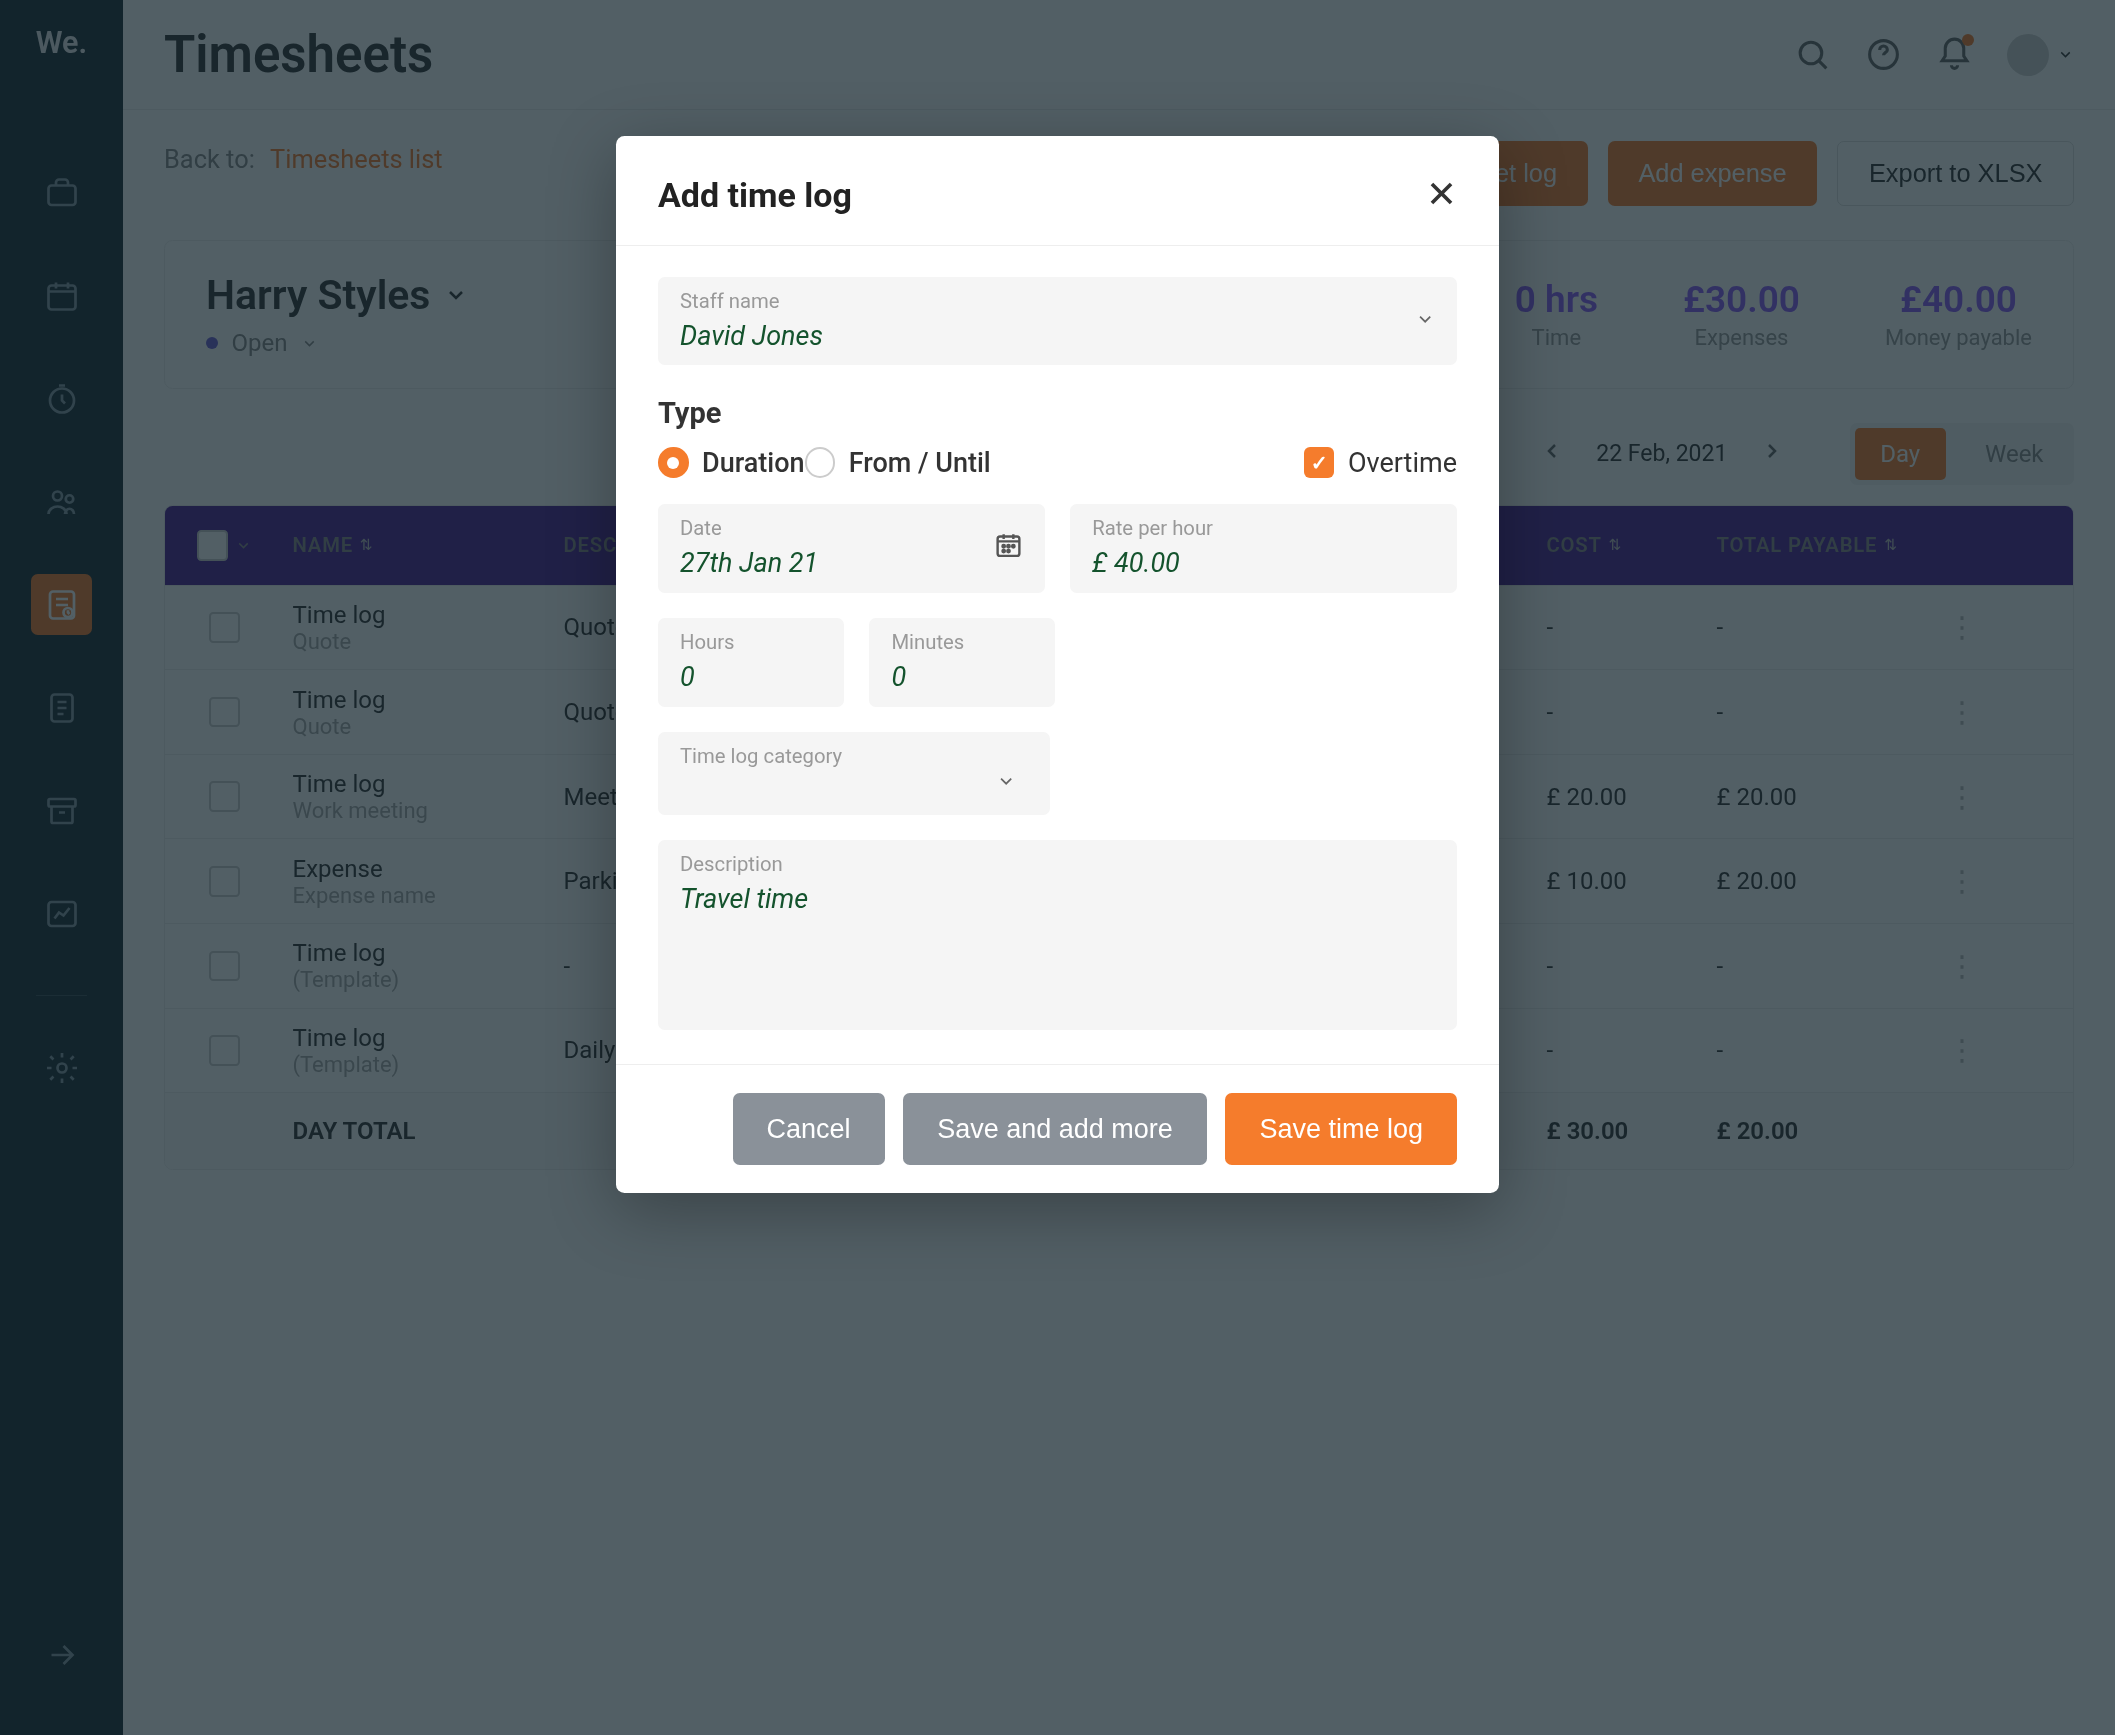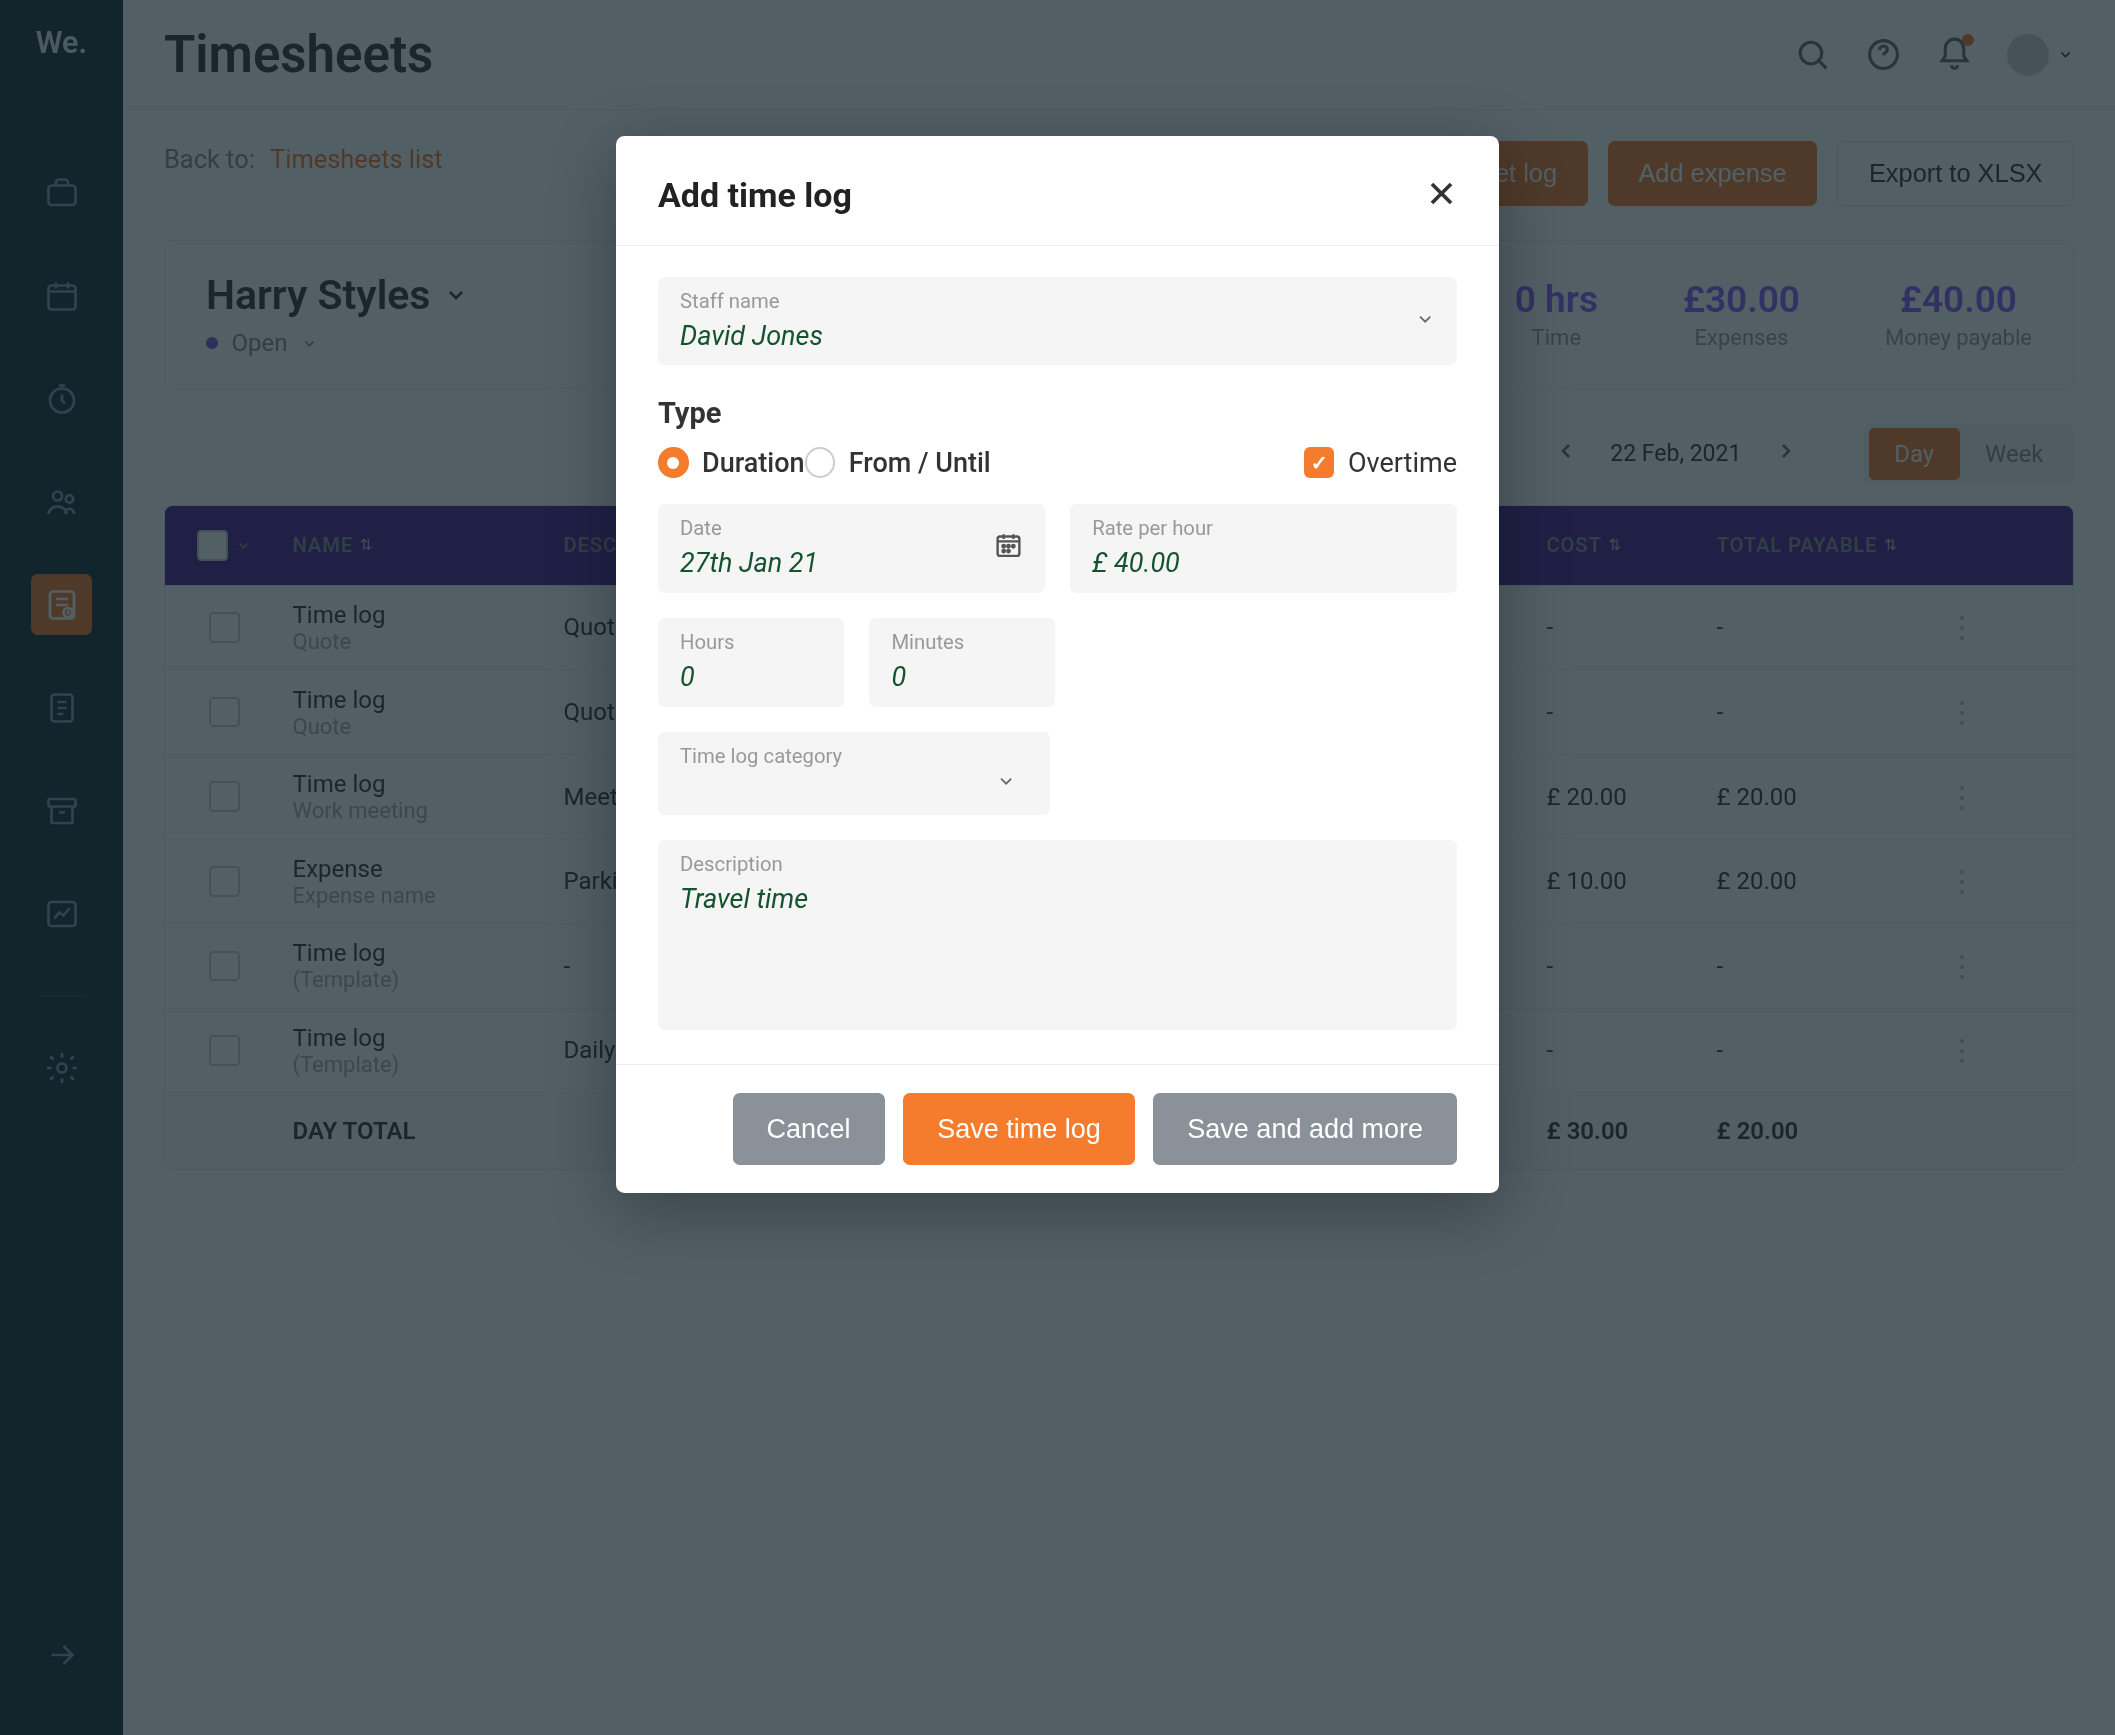--- a/index.html
+++ b/index.html
@@ -91,21 +91,21 @@
 .person-name { font-size: 41px; font-weight: 600; display:flex; align-items:center; gap:13.6px; }
 .status-row { display:flex; align-items:center; gap:13.6px; margin-top:10.2px; color:#888; font-size:24px; }
 .status-dot { width:12px; height:12px; border-radius:50%; background:#6b5dd3; }
 .summary-stats { margin-left:auto; display:flex; gap:85px; text-align:center; }
 .stat-val { font-size:37px; font-weight:600; color:#8b5cf6; }
 .stat-lbl { font-size:22px; color:#999; margin-top:3.4px; }
 
 .date-nav { display:flex; justify-content:flex-end; align-items:center; gap:25.4px; margin-top:34px; margin-bottom:20.3px; }
 .date-nav .chev { color:#666; padding:6.8px; }
 .date-nav .date-text { font-size:23px; font-weight:400; color:#333; }
-.view-toggle { display:flex; background:#f3f3f3; border-radius:6.8px; padding:5.1px; margin-left:34px; }
+.view-toggle { display:flex; background:#f3f3f3; border-radius:6.8px; padding:5.1px; margin-left:34px;gap:14px; }
 .view-toggle span { padding:12px 25.4px; border-radius:5.1px; font-size:24px; color:#888; }
 .view-toggle span.active { background:#f57c2c; color:#fff; }
 
 .table { border:1.7px solid #eee; border-radius:8.5px; overflow:hidden; }
 .thead, .trow { display:grid; grid-template-columns: 119px 271px 288px 271px 254px 170px 170px 220px 68px; align-items:center; min-height:78px; padding: 0 0 0 0; }
 .thead { background:#4c1d95; border-bottom:0.8px solid #eee; font-size:20.3px; color:#888; letter-spacing:0.8px; }
 .thead > div { padding:24px 8.5px; display:flex; align-items:center; gap:6.8px; }
 .th-name { text-transform:uppercase; font-weight:600; }
 .sort-icon { color:#bbb; font-size:15.3px; }
 .chk-cell { display:flex; align-items:center; justify-content:center; gap:8.5px; }
@@ -576,18 +576,18 @@
 
       <div class="desc-box">
         <div class="field-box">
           <div class="field-lbl">Description</div>
           <div class="field-val">Travel time</div>
         </div>
       </div>
     </div>
     <div class="modal-foot">
       <button class="btn btn-grey">Cancel</button>
+      <button class="btn btn-grey">Save and add more</button>
       <button class="btn btn-orange">Save time log</button>
-      <button class="btn btn-grey">Save and add more</button>
     </div>
   </div>
 </div>
 
 
 </body></html>

